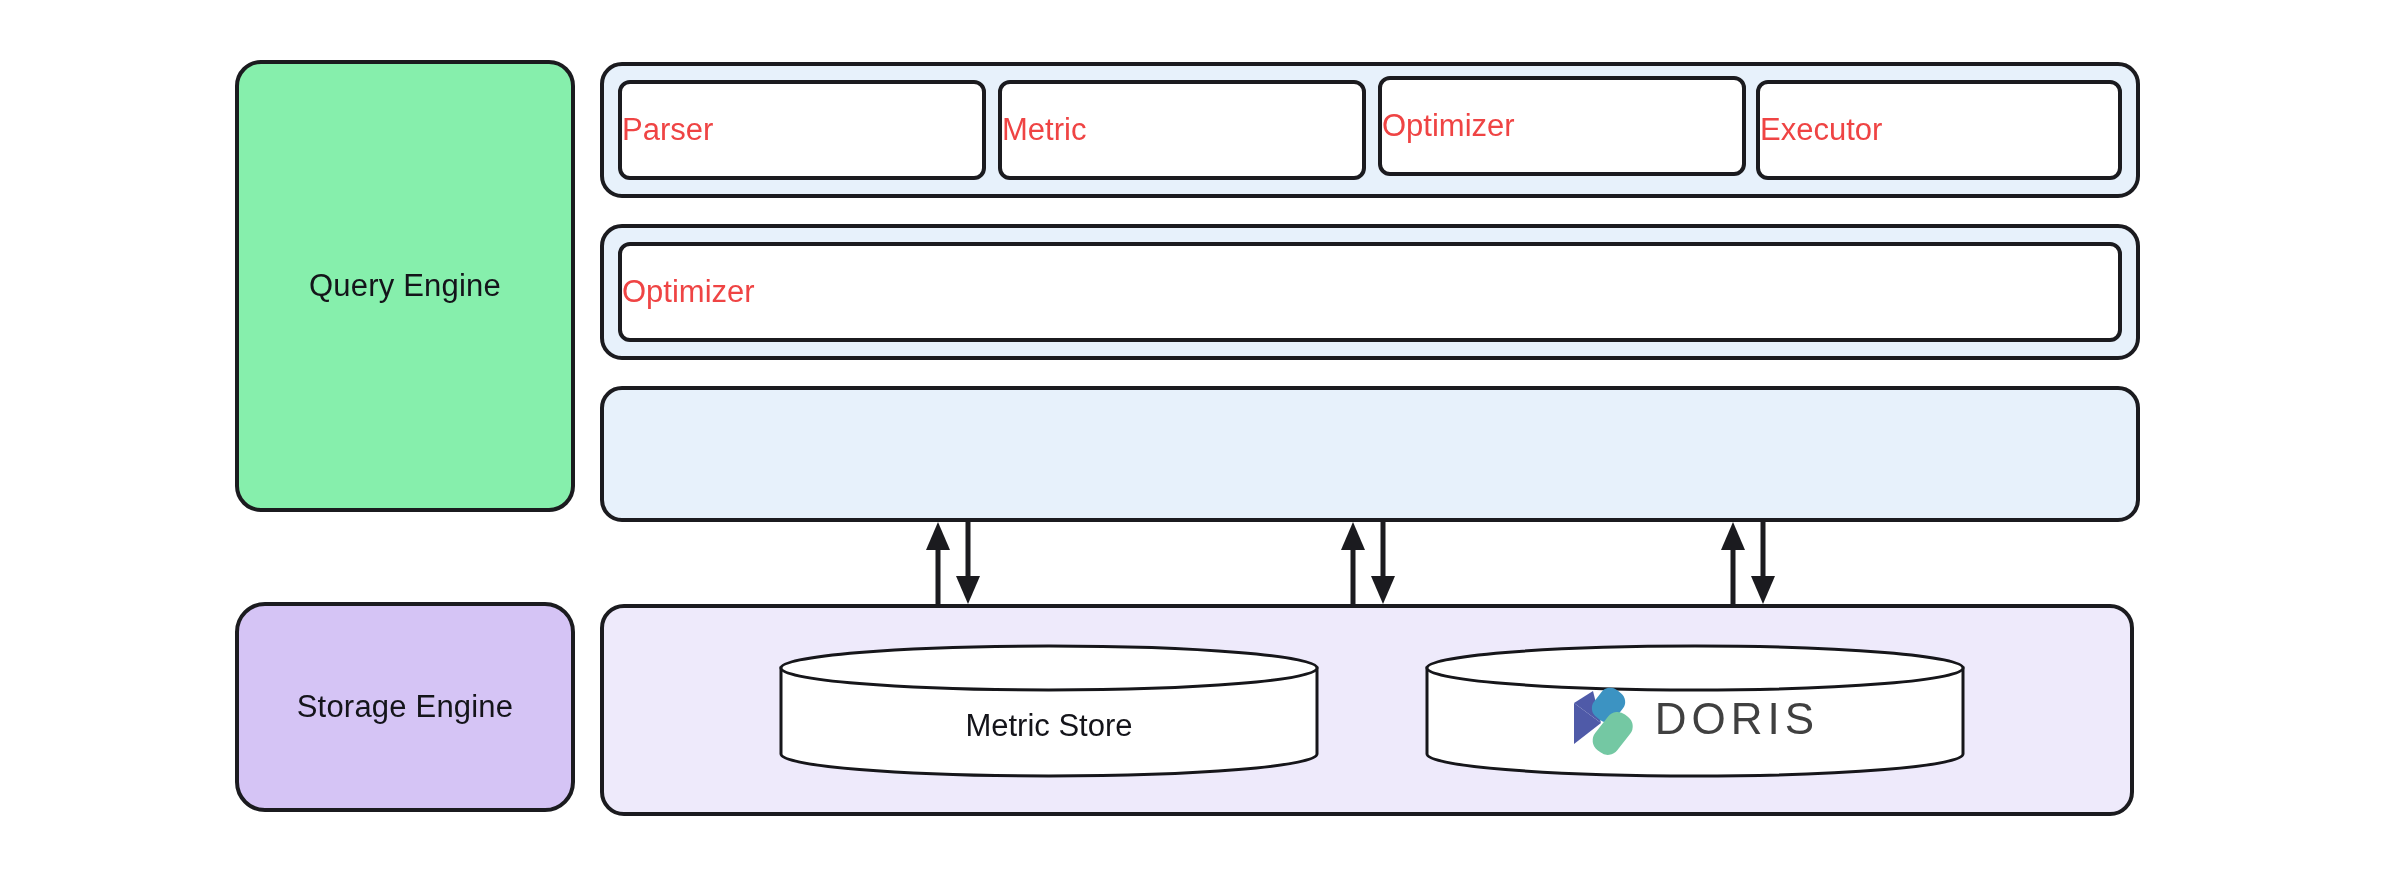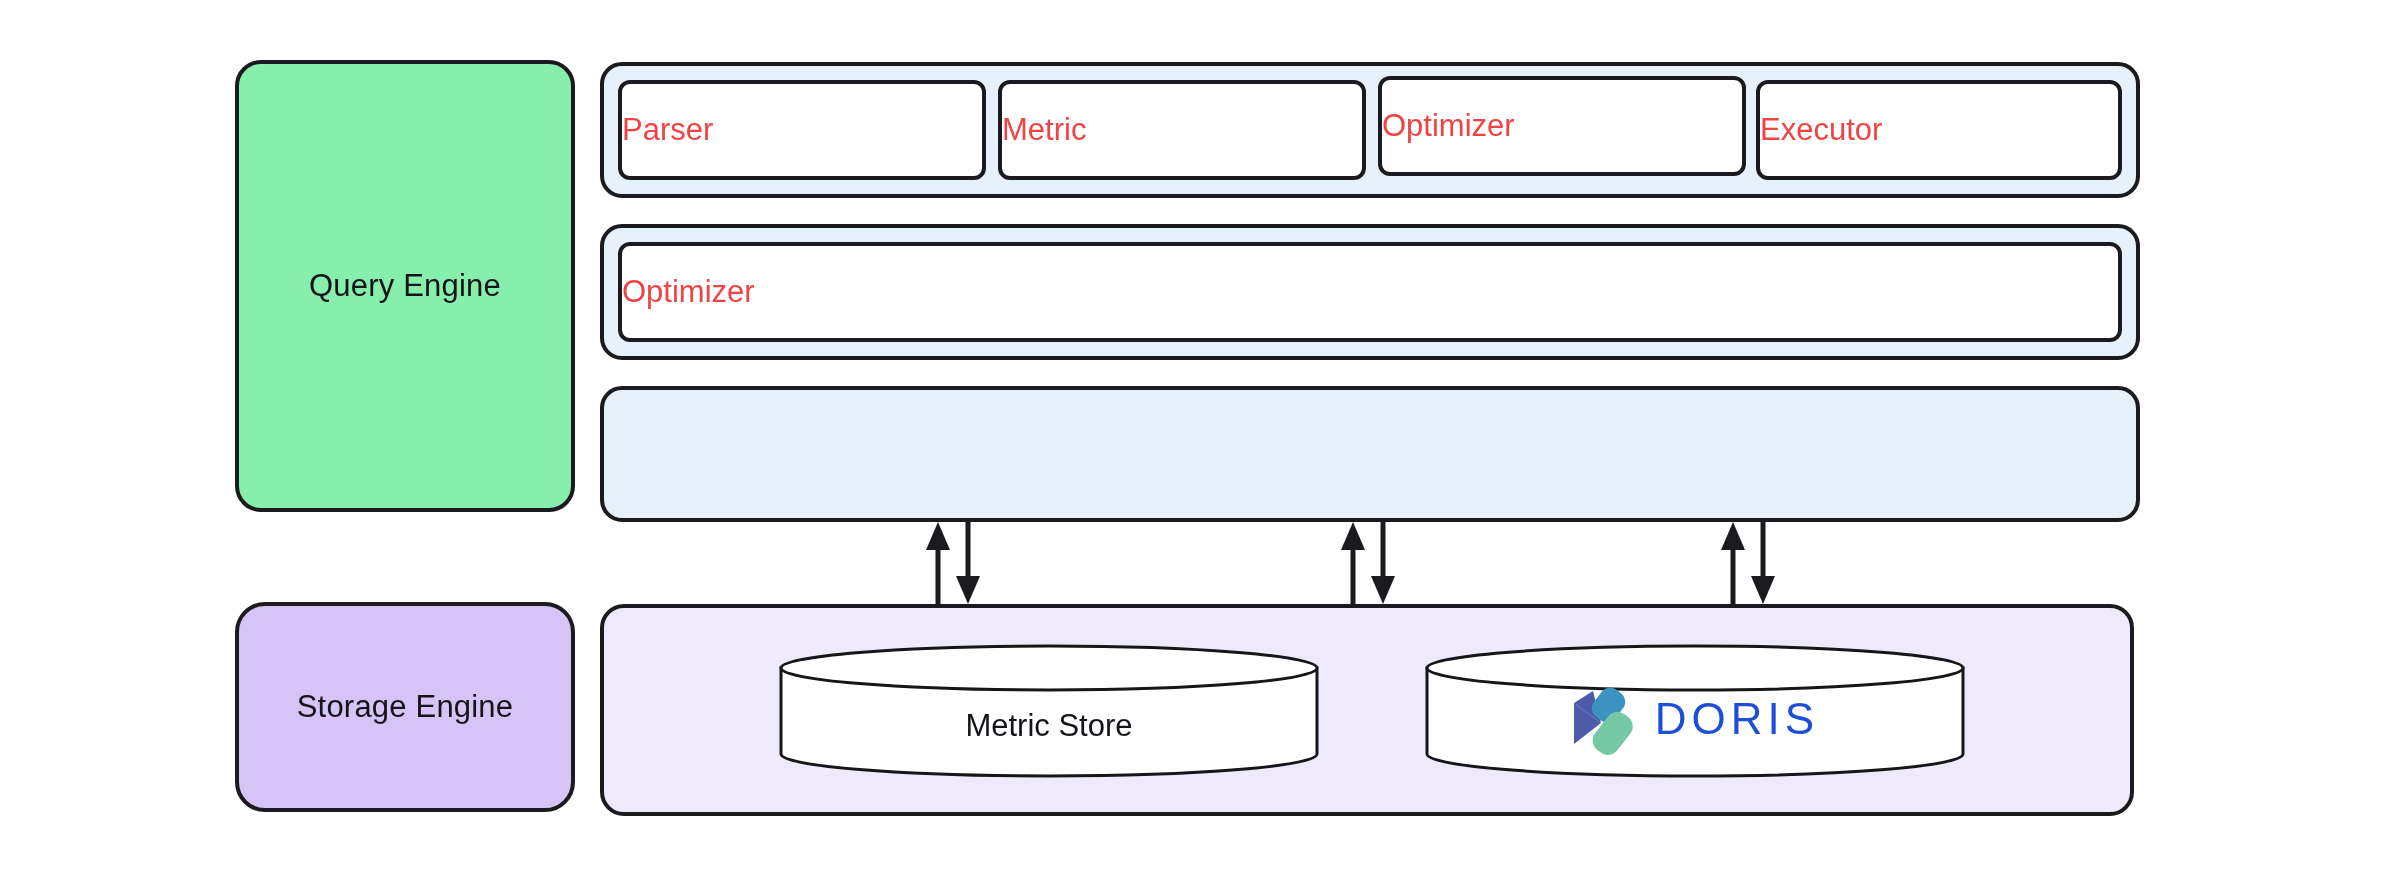--- a/index.html
+++ b/index.html
@@ -94,21 +94,21 @@
   .doris-lockup {
     position: absolute;
     display: flex;
     align-items: center;
     justify-content: center;
     gap: 22px;
   }
   .doris-word {
     font-size: 44px;
     letter-spacing: 5px;
-    color: #1d4ed8;
+    color: #404040;
     font-weight: 400;
   }
 
   
   .arrow-pair {
     position: absolute;
   }
   .arrow-pair svg { display: block; }
 </style>
 </head>

